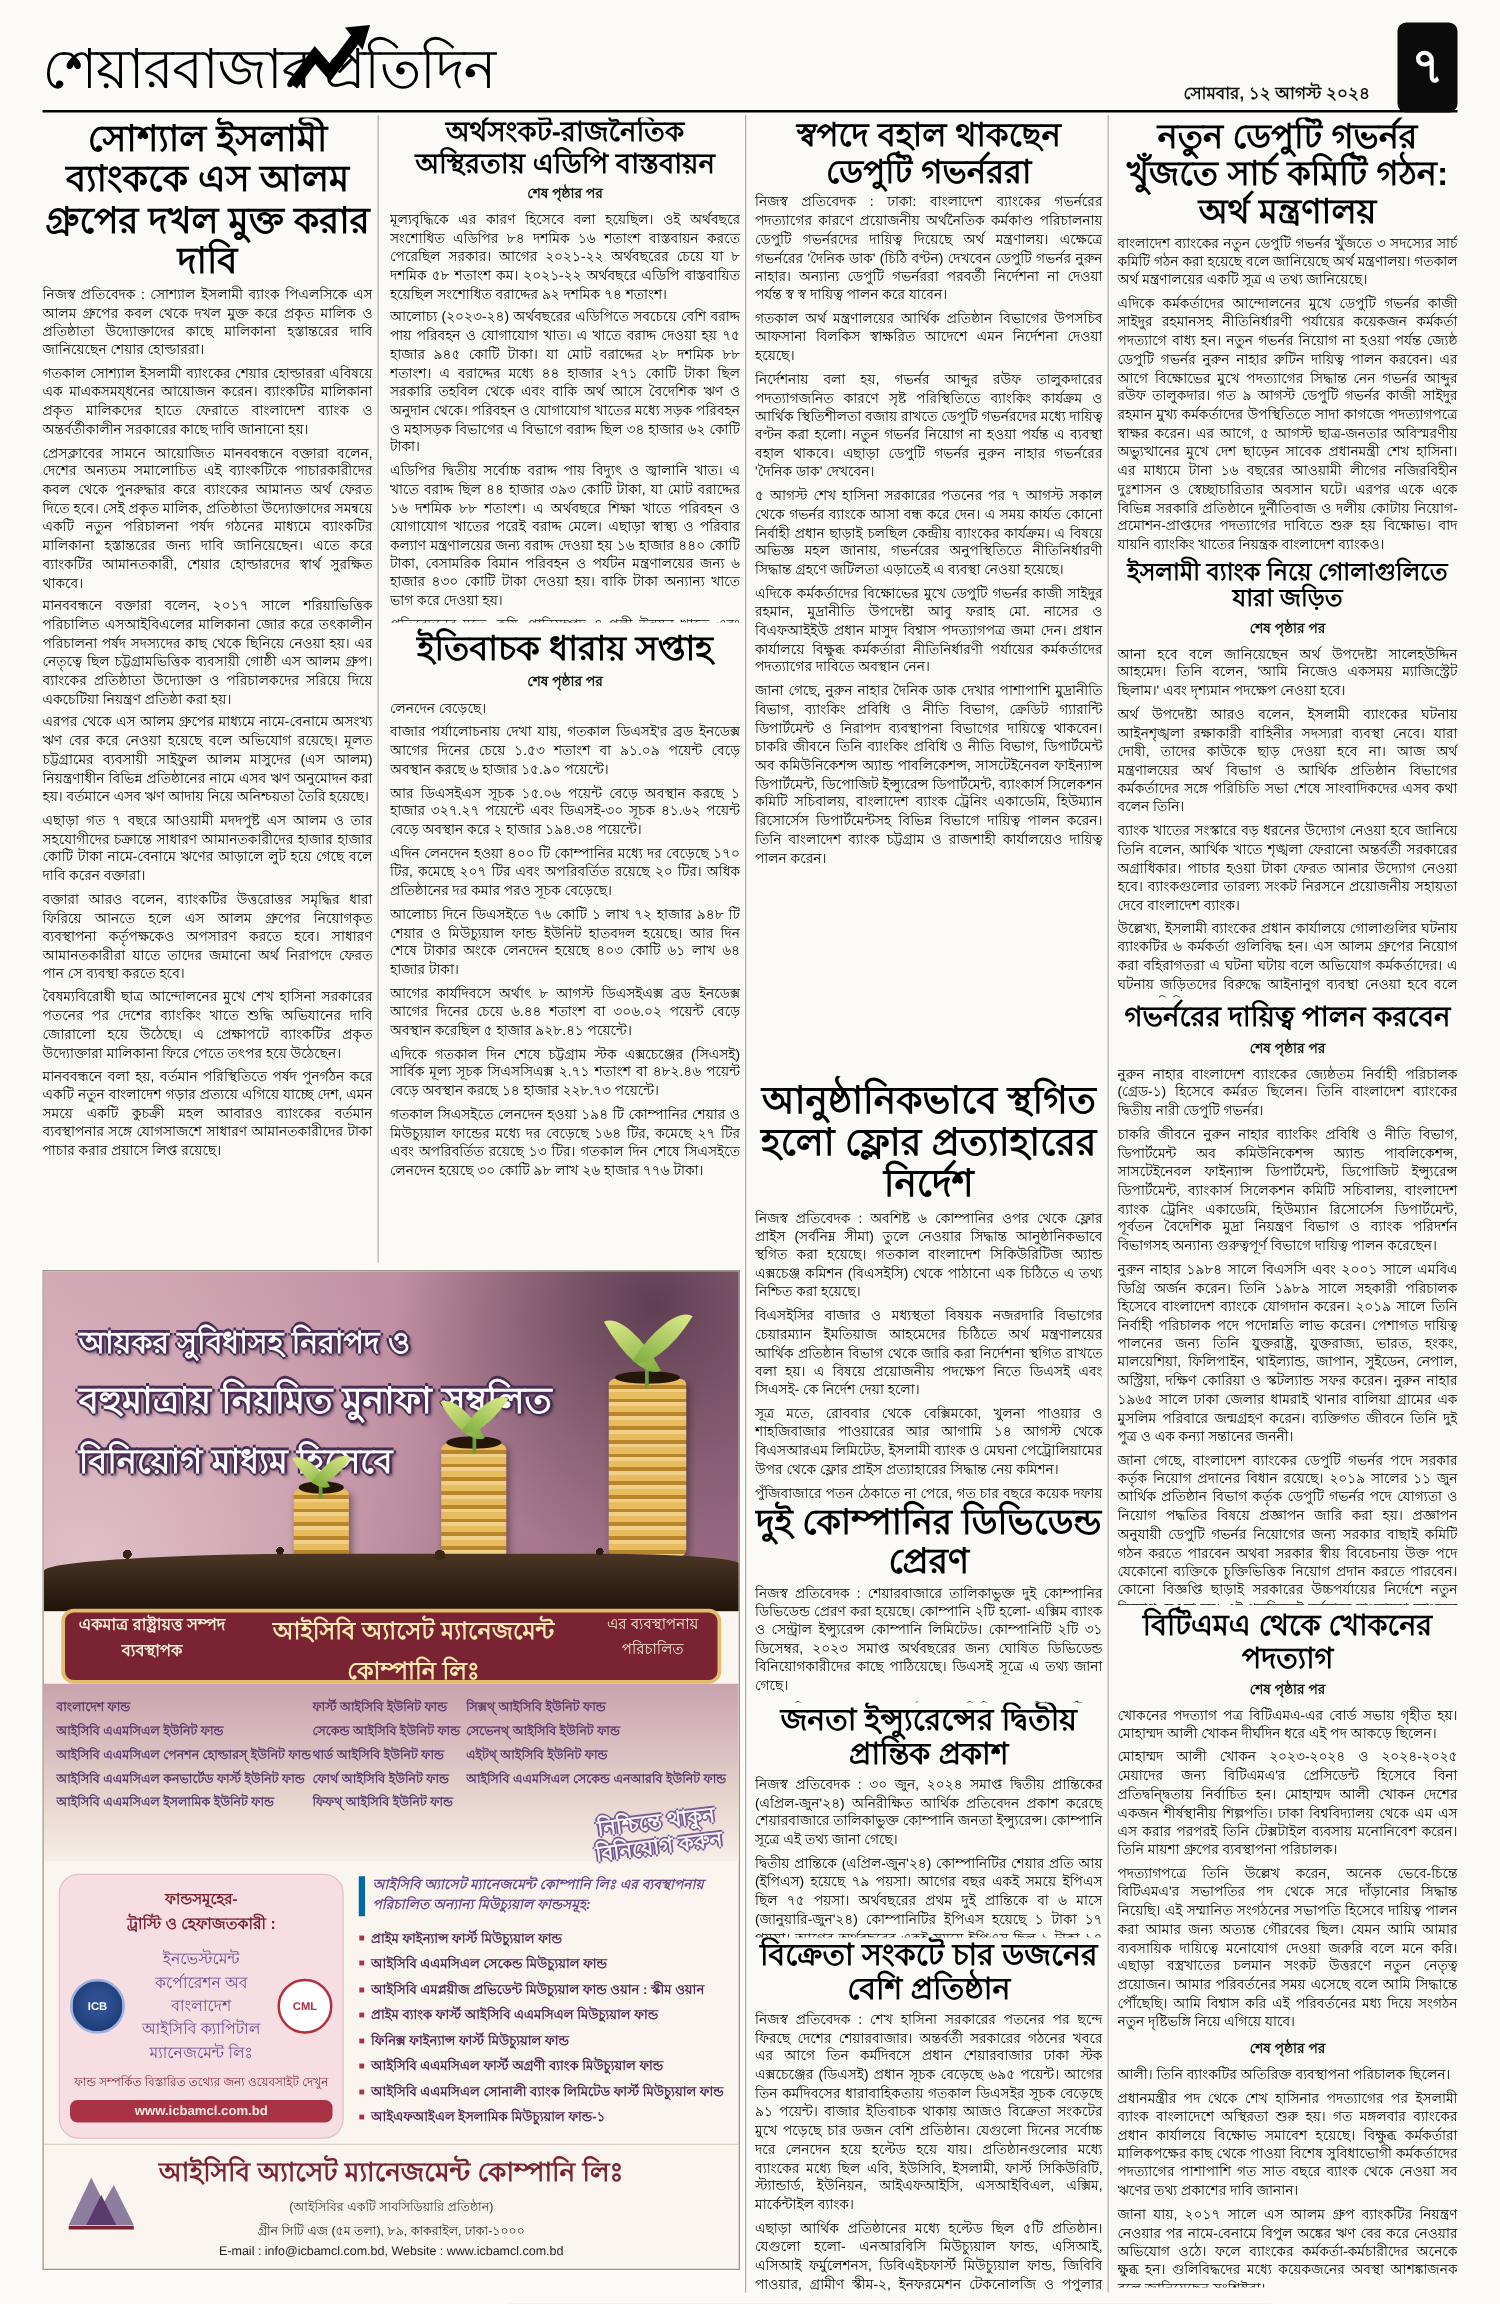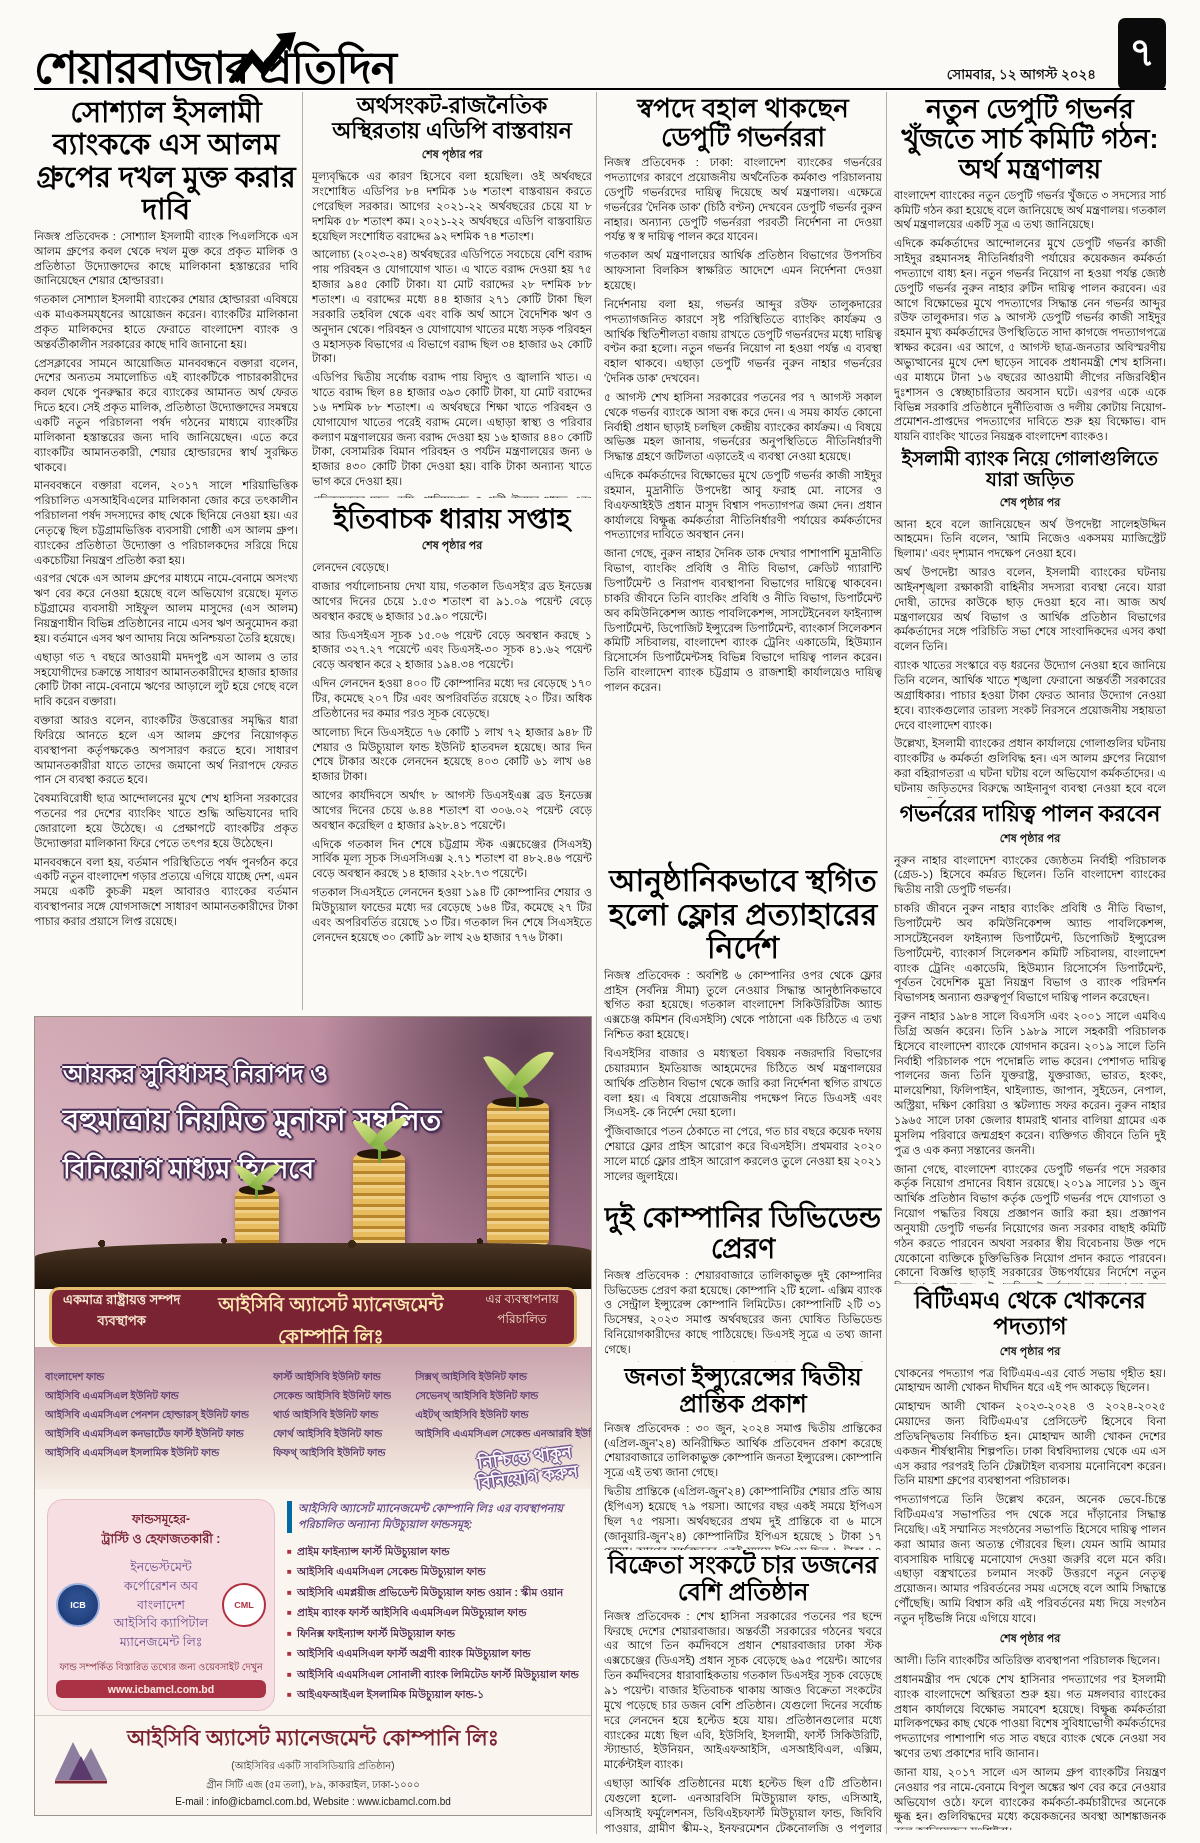--- a/index.html
+++ b/index.html
@@ -3,21 +3,21 @@
 <meta charset="utf-8">
 <style>
   * { box-sizing: border-box; margin: 0; padding: 0; }
   html,body { background:#e8e6e0; }
   body { font-family:"Liberation Sans", sans-serif; }
   .page { position:relative; width:1200px; height:1843px; margin:0 auto;
           background:#fbfaf6; color:#111; overflow:hidden; }
 
   
   .masthead { position:absolute; left:34px; top:22px; right:34px; height:66px; }
-  .mast-logo { position:absolute; left:0; top:24px; font-size:44px; font-weight:bold;
+  .mast-logo { position:absolute; left:0; top:12px; font-size:44px; font-weight:normal;
                letter-spacing:-1px; color:#000; line-height:1; }
   .logo-arrow { position:absolute; left:196px; top:-16px; }
   .mast-date { position:absolute; right:70px; top:42px; font-size:13.5px; font-weight:bold; }
   .page-badge { position:absolute; right:0; top:-4px; width:48px; height:72px; background:#0b0b0b;
                 border-radius:7px; color:#fff; display:flex; align-items:center; justify-content:center;
                 font-size:40px; font-weight:bold; z-index:5; }
   .toprule { position:absolute; left:34px; width:1132px; top:88px; height:2px; background:#000; }
 
   
   .col { position:absolute; top:94px; }
@@ -87,23 +87,23 @@
   .p1 .stem{ left:20px; bottom:50px; height:14px;} .p2 .stem{ left:25px; bottom:84px; height:18px;}
   .p3 .stem{ left:29px; bottom:134px; height:22px;}
 
   .ad-ribbon { position:relative; margin:-2px 14px 0; height:60px; background:#7a2433;
       border:3px solid #e3bd6f; border-radius:10px; color:#f9ecd2; text-align:center;
       display:flex; flex-direction:row; justify-content:center; gap:1px; }
   .ad-ribbon .r1 { font-size:13px; font-weight:bold; }
   .ad-ribbon .r2 { font-size:19px; font-weight:bold; color:#ffe9b0; }
   .ad-ribbon .r3 { font-size:12px; }
 
-  .ad-funds { position:relative; height:142px; padding:20px 10px 4px;
+  .ad-funds { position:relative; height:142px; padding:10px 10px 4px;
       background:linear-gradient(180deg,#c9a3ae 0%, #e9d8d1 70%, #f6efe7 100%);
-      display:flex; gap:24px; }
+      display:flex; gap:1px; }
   .fund-col { list-style:none; flex:1; }
   .fund-col li { font-size:10px; font-weight:bold; color:#5b3a6e; line-height:1.9;
       white-space:nowrap; overflow:hidden; }
   .assure { position:absolute; right:14px; bottom:2px; font-size:17px; font-weight:bold;
       color:#fff; text-align:center; line-height:1.15; transform:rotate(-7deg);
       text-shadow:-1.5px 0 #7a5a92, 1.5px 0 #7a5a92, 0 -1.5px #7a5a92, 0 1.5px #7a5a92; }
 
   .ad-bottom { position:relative; height:226px; padding:10px 12px 4px; display:flex; gap:12px; }
   .trustee { width:258px; background:#f6dee2; border-radius:16px; border:1px solid #e4bfc6;
       padding:10px 8px 6px; text-align:center; }
@@ -209,20 +209,21 @@
           <p>৫ আগস্ট শেখ হাসিনা সরকারের পতনের পর ৭ আগস্ট সকাল থেকে গভর্নর ব্যাংকে আসা বন্ধ করে দেন। এ সময় কার্যত কোনো নির্বাহী প্রধান ছাড়াই চলছিল কেন্দ্রীয় ব্যাংকের কার্যক্রম। এ বিষয়ে অভিজ্ঞ মহল জানায়, গভর্নরের অনুপস্থিতিতে নীতিনির্ধারণী সিদ্ধান্ত গ্রহণে জটিলতা এড়াতেই এ ব্যবস্থা নেওয়া হয়েছে।</p>
           <p>এদিকে কর্মকর্তাদের বিক্ষোভের মুখে ডেপুটি গভর্নর কাজী সাইদুর রহমান, মুদ্রানীতি উপদেষ্টা আবু ফরাহ মো. নাসের ও বিএফআইইউ প্রধান মাসুদ বিশ্বাস পদত্যাগপত্র জমা দেন। প্রধান কার্যালয়ে বিক্ষুব্ধ কর্মকর্তারা নীতিনির্ধারণী পর্যায়ের কর্মকর্তাদের পদত্যাগের দাবিতে অবস্থান নেন।</p>
           <p>জানা গেছে, নুরুন নাহার দৈনিক ডাক দেখার পাশাপাশি মুদ্রানীতি বিভাগ, ব্যাংকিং প্রবিধি ও নীতি বিভাগ, ক্রেডিট গ্যারান্টি ডিপার্টমেন্ট ও নিরাপদ ব্যবস্থাপনা বিভাগের দায়িত্বে থাকবেন। চাকরি জীবনে তিনি ব্যাংকিং প্রবিধি ও নীতি বিভাগ, ডিপার্টমেন্ট অব কমিউনিকেশন্স অ্যান্ড পাবলিকেশন্স, সাসটেইনেবল ফাইন্যান্স ডিপার্টমেন্ট, ডিপোজিট ইন্স্যুরেন্স ডিপার্টমেন্ট, ব্যাংকার্স সিলেকশন কমিটি সচিবালয়, বাংলাদেশ ব্যাংক ট্রেনিং একাডেমি, হিউম্যান রিসোর্সেস ডিপার্টমেন্টসহ বিভিন্ন বিভাগে দায়িত্ব পালন করেন। তিনি বাংলাদেশ ব্যাংক চট্টগ্রাম ও রাজশাহী কার্যালয়েও দায়িত্ব পালন করেন।</p>
         </div>
     </article>
     <article class="art" style="height:340px">
       <h2 class="h-floor">আনুষ্ঠানিকভাবে স্থগিত হলো ফ্লোর প্রত্যাহারের নির্দেশ</h2>
       <div class="body">
           <p>নিজস্ব প্রতিবেদক : অবশিষ্ট ৬ কোম্পানির ওপর থেকে ফ্লোর প্রাইস (সর্বনিম্ন সীমা) তুলে নেওয়ার সিদ্ধান্ত আনুষ্ঠানিকভাবে স্থগিত করা হয়েছে। গতকাল বাংলাদেশ সিকিউরিটিজ অ্যান্ড এক্সচেঞ্জ কমিশন (বিএসইসি) থেকে পাঠানো এক চিঠিতে এ তথ্য নিশ্চিত করা হয়েছে।</p>
           <p>বিএসইসির বাজার ও মধ্যস্থতা বিষয়ক নজরদারি বিভাগের চেয়ারম্যান ইমতিয়াজ আহমেদের চিঠিতে অর্থ মন্ত্রণালয়ের আর্থিক প্রতিষ্ঠান বিভাগ থেকে জারি করা নির্দেশনা স্থগিত রাখতে বলা হয়। এ বিষয়ে প্রয়োজনীয় পদক্ষেপ নিতে ডিএসই এবং সিএসই- কে নির্দেশ দেয়া হলো।</p>
+          <p>সূত্র মতে, রোববার থেকে বেক্সিমকো, খুলনা পাওয়ার ও শাহজিবাজার পাওয়ারের আর আগামি ১৪ আগস্ট থেকে বিএসআরএম লিমিটেড, ইসলামী ব্যাংক ও মেঘনা পেট্রোলিয়ামের উপর থেকে ফ্লোর প্রাইস প্রত্যাহারের সিদ্ধান্ত নেয় কমিশন।</p>
           <p>পুঁজিবাজারে পতন ঠেকাতে না পেরে, গত চার বছরে কয়েক দফায় শেয়ারে ফ্লোর প্রাইস আরোপ করে বিএসইসি। প্রথমবার ২০২০ সালে মার্চে ফ্লোর প্রাইস আরোপ করলেও তুলে নেওয়া হয় ২০২১ সালের জুলাইয়ে।</p>
         </div>
     </article>
     <article class="art" style="height:162px">
       <h2 class="h-div">দুই কোম্পানির ডিভিডেন্ড প্রেরণ</h2>
       <div class="body">
           <p>নিজস্ব প্রতিবেদক : শেয়ারবাজারে তালিকাভুক্ত দুই কোম্পানির ডিভিডেন্ড প্রেরণ করা হয়েছে। কোম্পানি ২টি হলো- এক্সিম ব্যাংক ও সেন্ট্রাল ইন্স্যুরেন্স কোম্পানি লিমিটেড। কোম্পানিটি ২টি ৩১ ডিসেম্বর, ২০২৩ সমাপ্ত অর্থবছরের জন্য ঘোষিত ডিভিডেন্ড বিনিয়োগকারীদের কাছে পাঠিয়েছে। ডিএসই সূত্রে এ তথ্য জানা গেছে।</p>
           <p>কোম্পানিগুলো সমাপ্ত অর্থবছরের ডিভিডেন্ড বিইএফটিএন সিস্টেমসের মাধ্যমে বিনিয়োগকারীদের কাছে পাঠিয়েছে। আলোচ্য সময়ে এক্সিম ব্যাংক ১০ শতাংশ ডিভিডেন্ড ঘোষণা করেছিল। আর সেন্ট্রাল ইন্স্যুরেন্স ১২ শতাংশ ক্যাশ ডিভিডেন্ড ঘোষণা করেছিল।</p>
         </div>
     </article>

